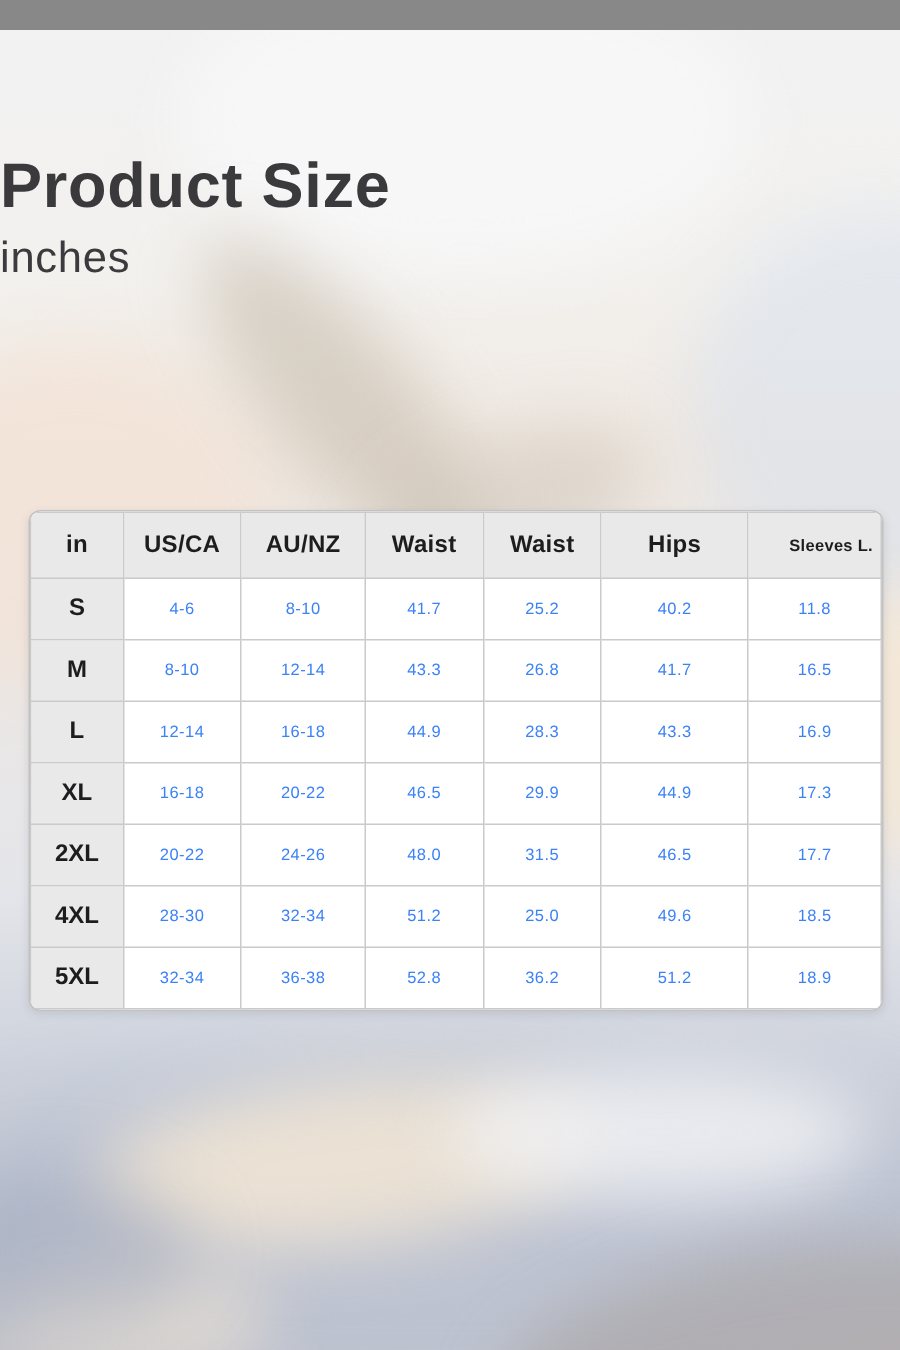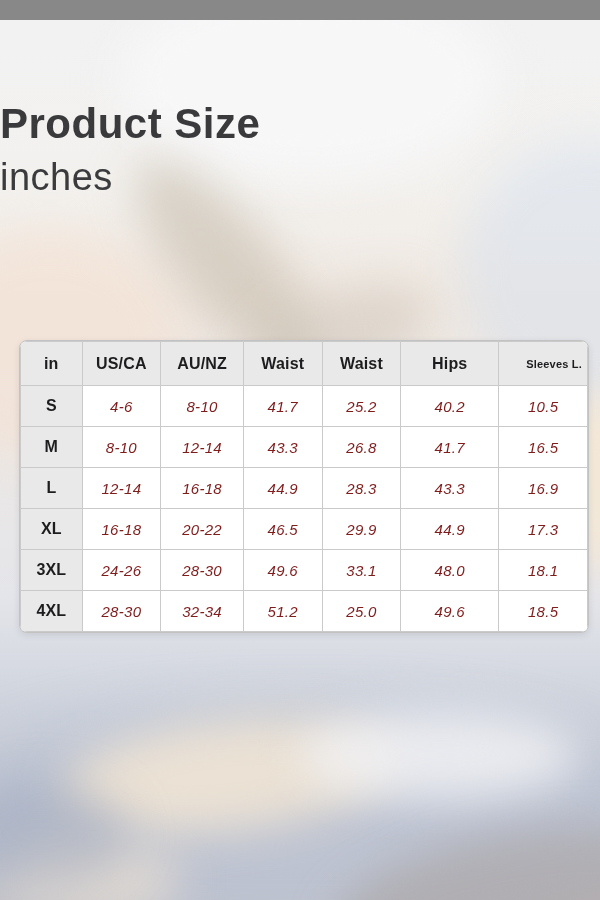--- a/index.html
+++ b/index.html
@@ -43,21 +43,21 @@
   .cloud-cream-2 { left:0px; top:820px; width:180px; height:80px; background:rgba(240,228,212,0.65); }
   .cloud-dark-br { left:330px; top:810px; width:420px; height:160px; background:rgba(165,158,156,0.55); transform:rotate(-7deg); filter:blur(20px); }
   .cloud-dark-bl { left:-50px; top:760px; width:180px; height:110px; background:rgba(158,166,186,0.45); }
   .title {
     position:absolute; top:80px; width:100%;
     font-size:42px; font-weight:600; letter-spacing:0.5px;
     color:#3a3a3c;
   }
   .subtitle {
     position:absolute; top:136px; width:100%;
-    font-size:38px; font-weight:500; letter-spacing:0.5px;
+    font-size:29px; font-weight:500; letter-spacing:0.5px;
     color:#3b3b3d;
   }
 
   
   .size-table-wrap {
     position:absolute; left:19px; top:320px; width:570px;
     border-radius:8px; overflow:hidden;
     border:1px solid #c2c2c2;
     box-shadow:0 2px 6px rgba(90,90,100,0.15);
     background:#ffffff;
@@ -75,23 +75,22 @@
     letter-spacing:0.2px;
   }
   thead th.hdr-small { font-size:11px;padding-left:22px; }
   tbody th {
     background:#e9e9e9;
     font-size:16px; font-weight:700; color:#1d1d1f;
   }
   tbody td {
     background:#ffffff;
     height:41px;
-    font-size:15px; font-weight:400; color:#7f1d1d;
+    font-size:11px; font-weight:400; color:#3b82f6;
     letter-spacing:0.3px;
-    font-style:italic;
   }
 </style>
 </head>
 <body>
 
 <div class="page">
 
   <div class="bg">
     <div class="blob glow-top"></div>
     <div class="blob pink-left"></div>
@@ -133,21 +132,21 @@
         </tr>
       </thead>
       <tbody>
         <tr>
           <th>S</th>
           <td>4-6</td>
           <td>8-10</td>
           <td>41.7</td>
           <td>25.2</td>
           <td>40.2</td>
-          <td>10.5</td>
+          <td>11.8</td>
         </tr>
         <tr>
           <th>M</th>
           <td>8-10</td>
           <td>12-14</td>
           <td>43.3</td>
           <td>26.8</td>
           <td>41.7</td>
           <td>16.5</td>
         </tr>
@@ -163,34 +162,43 @@
         <tr>
           <th>XL</th>
           <td>16-18</td>
           <td>20-22</td>
           <td>46.5</td>
           <td>29.9</td>
           <td>44.9</td>
           <td>17.3</td>
         </tr>
         <tr>
-          <th>3XL</th>
+          <th>2XL</th>
+          <td>20-22</td>
           <td>24-26</td>
-          <td>28-30</td>
-          <td>49.6</td>
-          <td>33.1</td>
           <td>48.0</td>
-          <td>18.1</td>
+          <td>31.5</td>
+          <td>46.5</td>
+          <td>17.7</td>
         </tr>
         <tr>
           <th>4XL</th>
           <td>28-30</td>
           <td>32-34</td>
           <td>51.2</td>
           <td>25.0</td>
           <td>49.6</td>
           <td>18.5</td>
         </tr>
+        <tr>
+          <th>5XL</th>
+          <td>32-34</td>
+          <td>36-38</td>
+          <td>52.8</td>
+          <td>36.2</td>
+          <td>51.2</td>
+          <td>18.9</td>
+        </tr>
       </tbody>
     </table>
   </div>
 
 </div>
 
 </body></html>

